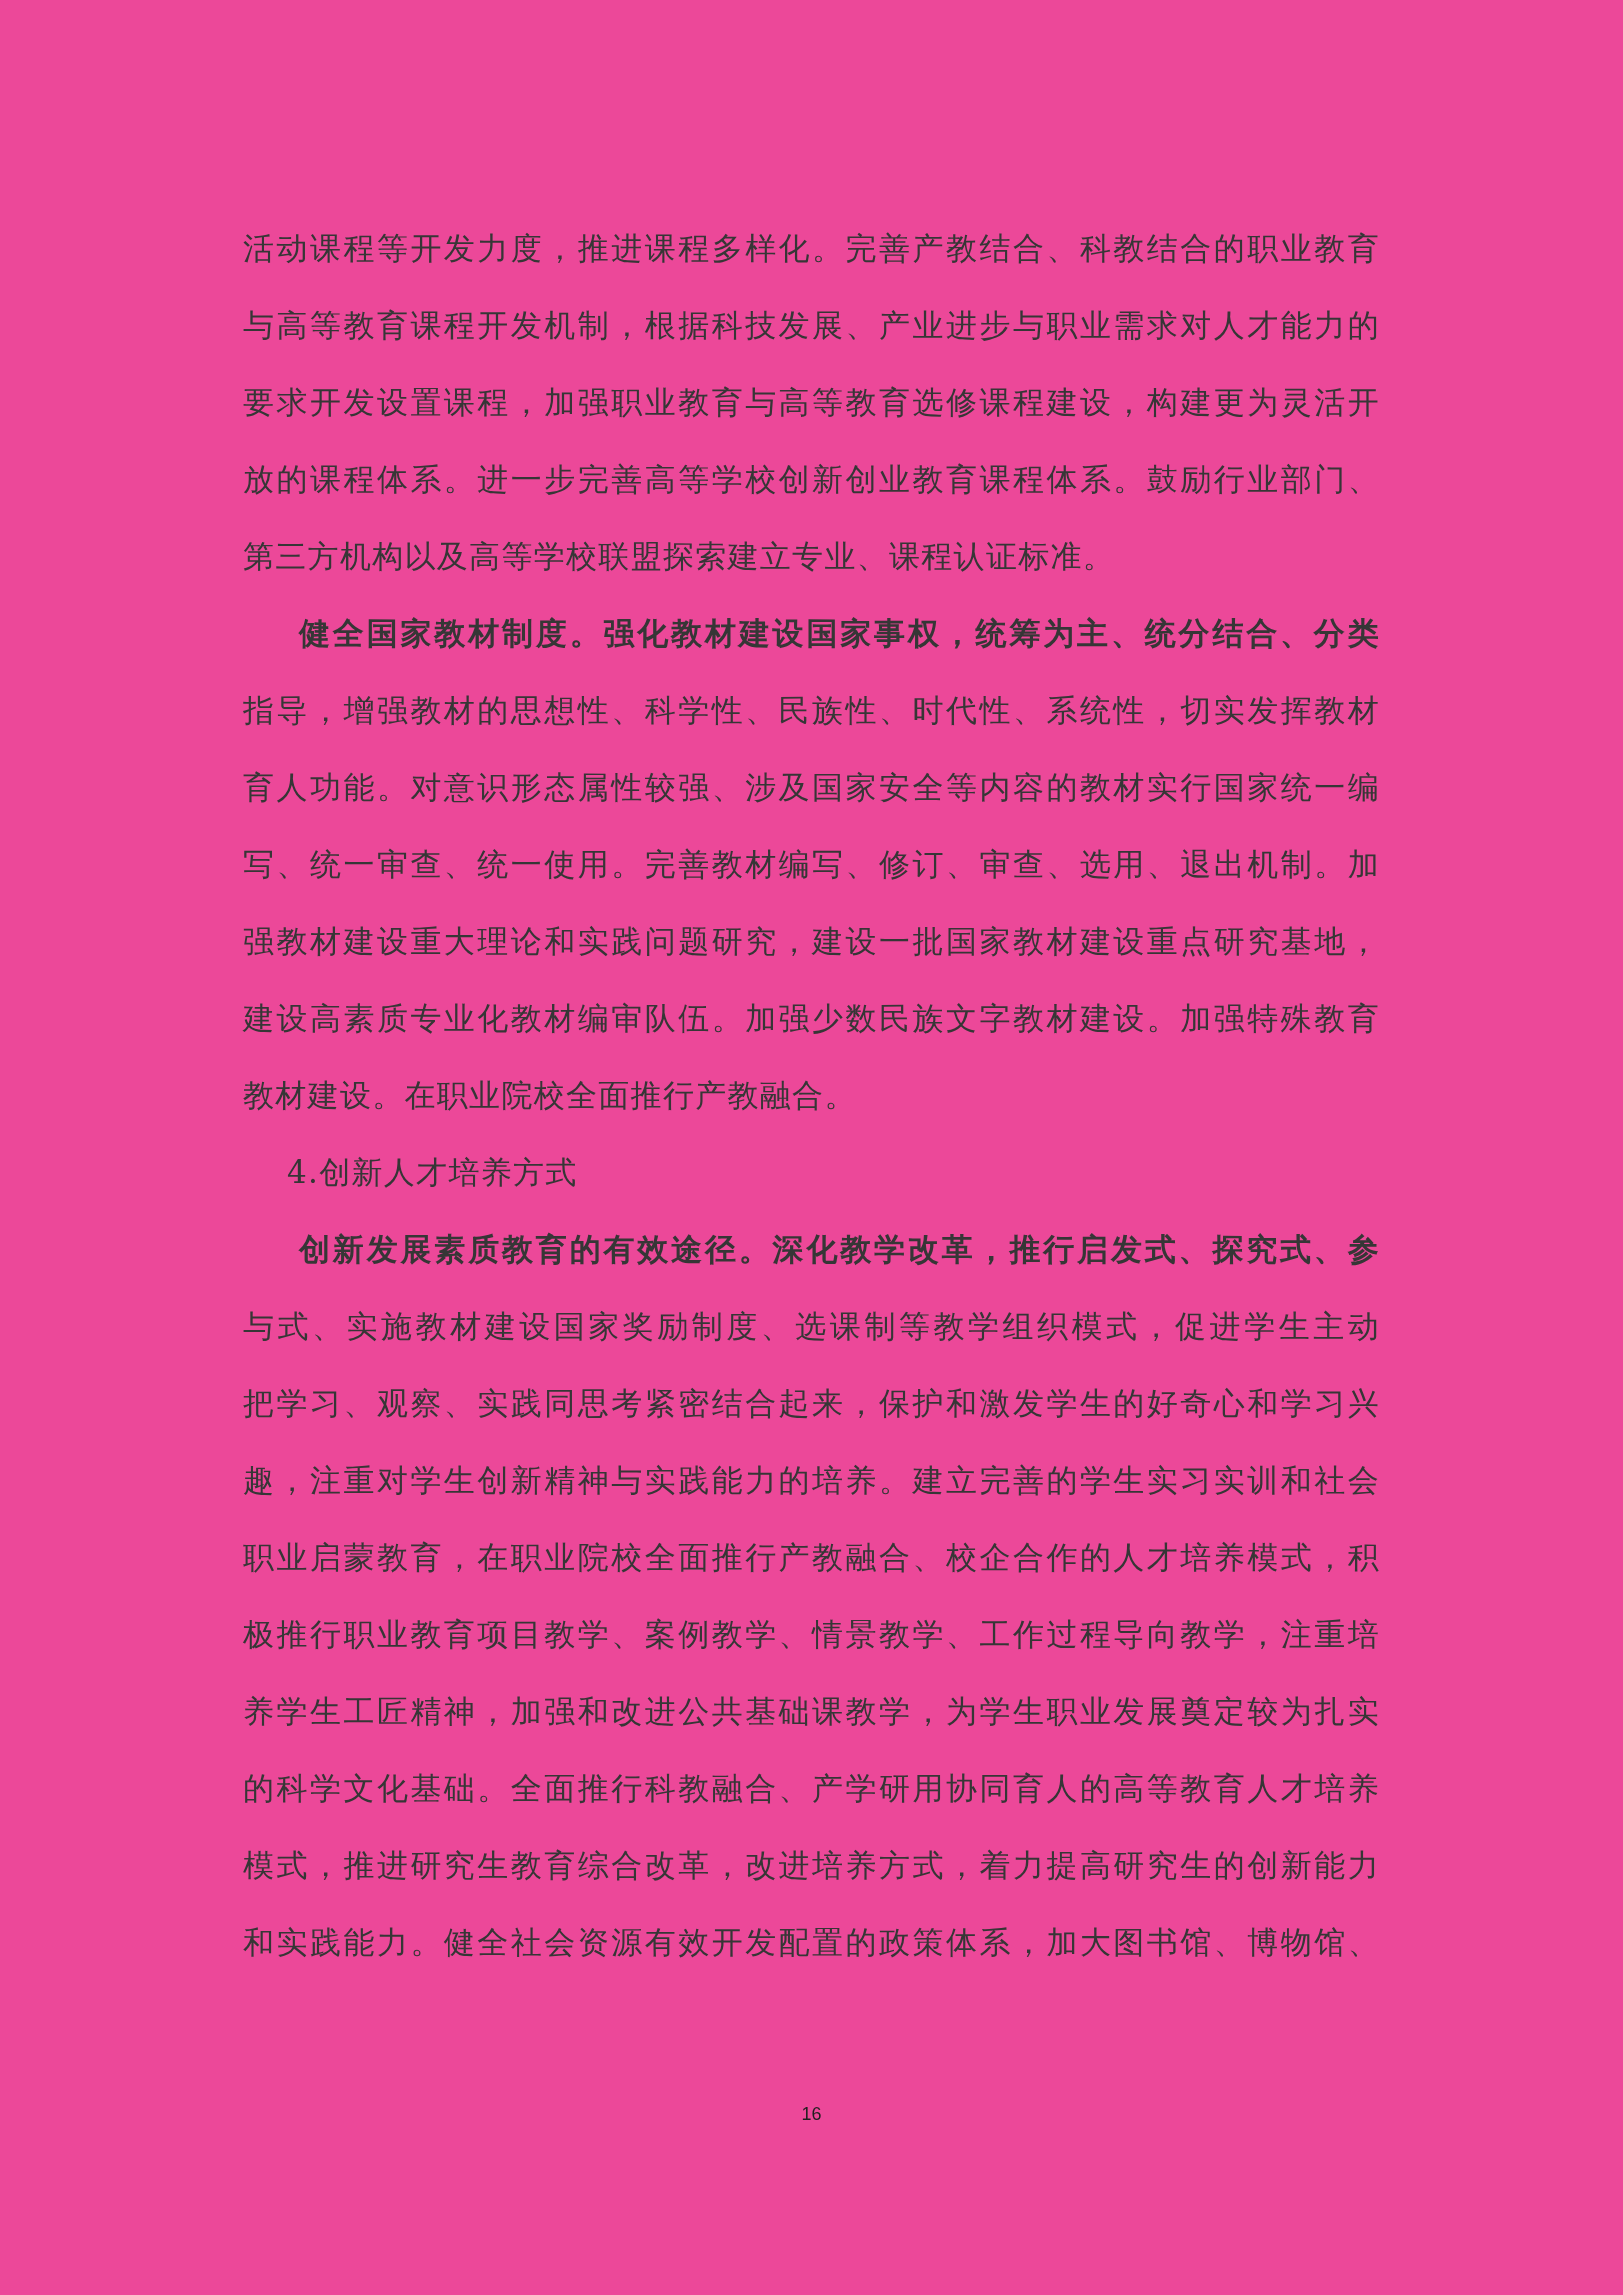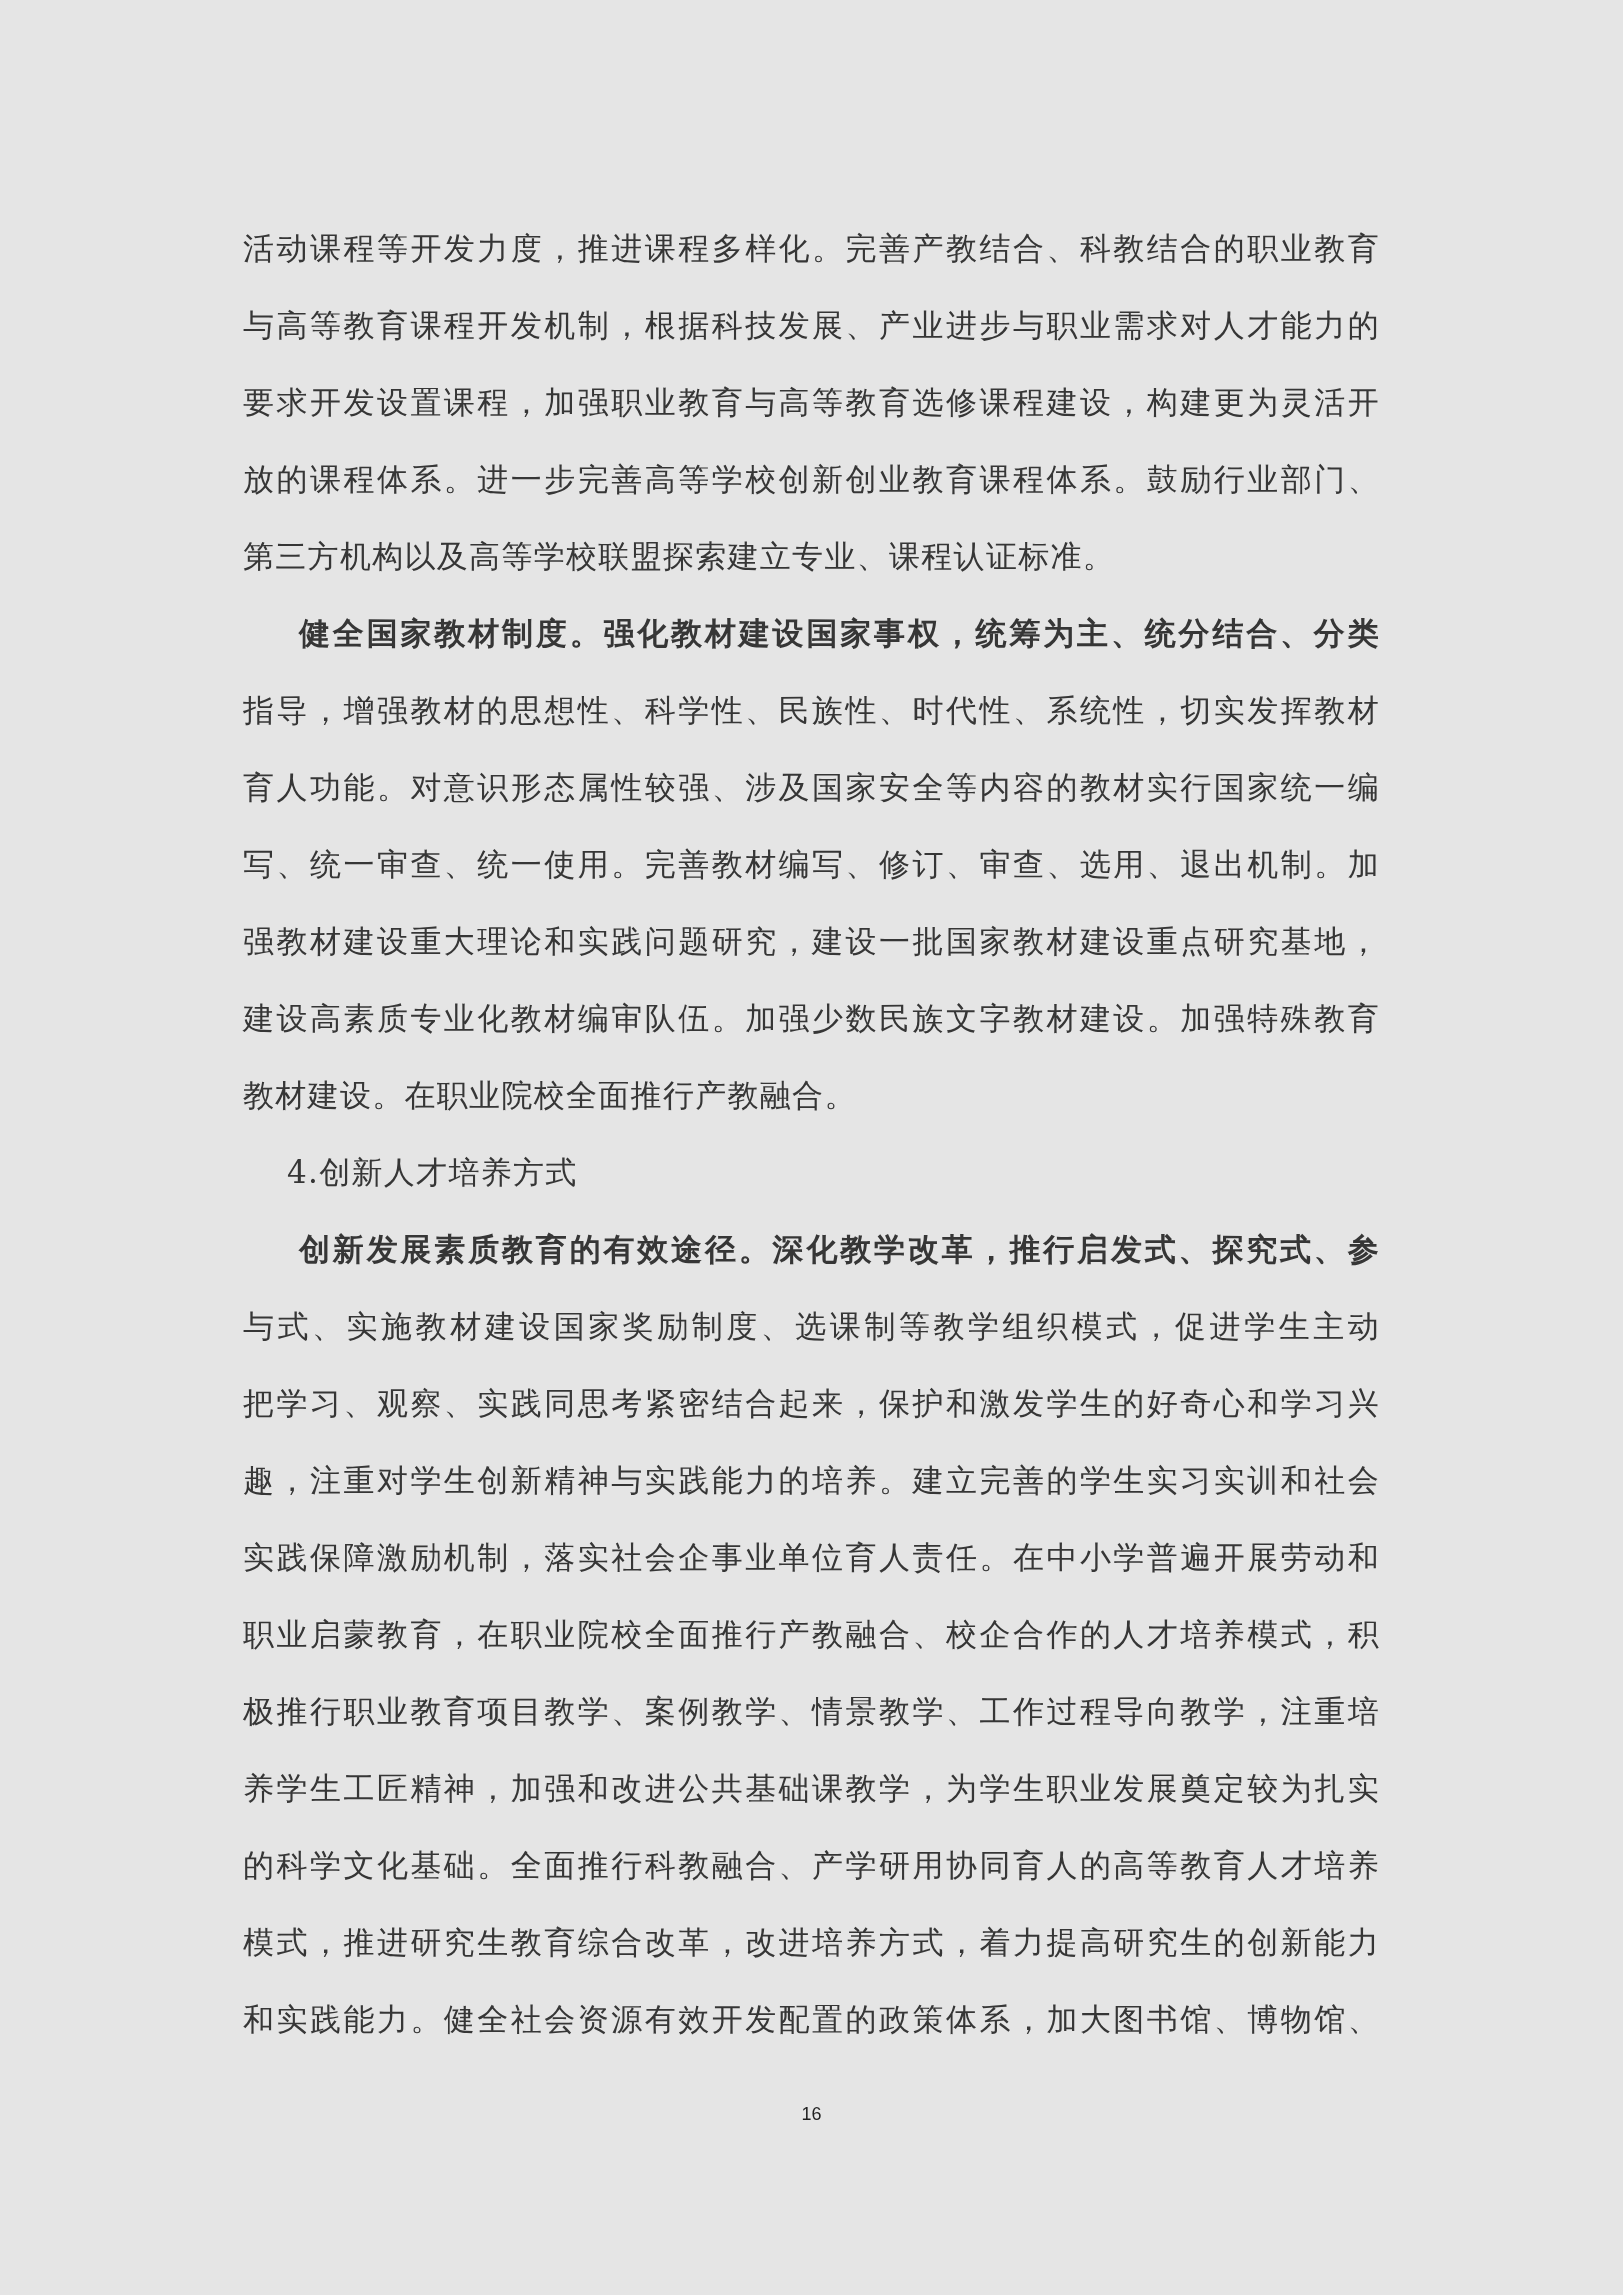--- a/index.html
+++ b/index.html
@@ -4,21 +4,21 @@
 <style>
   html, body {
     margin: 0;
     padding: 0;
     background: #ffffff;
   }
   .page {
     position: relative;
     width: 1623px;
     height: 2295px;
-    background: #e5e5e5;
+    background: #ec4899;
     overflow: hidden;
     font-family: "DejaVu Serif", serif;
   }
   .text-block {
     position: absolute;
     left: 243px;
     top: 210px;
     width: 1137px;
     color: #363636;
   }
@@ -66,21 +66,20 @@
       <div class="line full">育人功能。对意识形态属性较强、涉及国家安全等内容的教材实行国家统一编</div>
       <div class="line full">写、统一审查、统一使用。完善教材编写、修订、审查、选用、退出机制。加</div>
       <div class="line full">强教材建设重大理论和实践问题研究，建设一批国家教材建设重点研究基地，</div>
       <div class="line full">建设高素质专业化教材编审队伍。加强少数民族文字教材建设。加强特殊教育</div>
       <div class="line end">教材建设。在职业院校全面推行产教融合。</div>
       <div class="line end ind-h">4.创新人才培养方式</div>
       <div class="line full ind-b">创新发展素质教育的有效途径。深化教学改革，推行启发式、探究式、参</div>
       <div class="line full">与式、实施教材建设国家奖励制度、选课制等教学组织模式，促进学生主动</div>
       <div class="line full">把学习、观察、实践同思考紧密结合起来，保护和激发学生的好奇心和学习兴</div>
       <div class="line full">趣，注重对学生创新精神与实践能力的培养。建立完善的学生实习实训和社会</div>
-      <div class="line full">实践保障激励机制，落实社会企事业单位育人责任。在中小学普遍开展劳动和</div>
       <div class="line full">职业启蒙教育，在职业院校全面推行产教融合、校企合作的人才培养模式，积</div>
       <div class="line full">极推行职业教育项目教学、案例教学、情景教学、工作过程导向教学，注重培</div>
       <div class="line full">养学生工匠精神，加强和改进公共基础课教学，为学生职业发展奠定较为扎实</div>
       <div class="line full">的科学文化基础。全面推行科教融合、产学研用协同育人的高等教育人才培养</div>
       <div class="line full">模式，推进研究生教育综合改革，改进培养方式，着力提高研究生的创新能力</div>
       <div class="line full">和实践能力。健全社会资源有效开发配置的政策体系，加大图书馆、博物馆、</div>
     </div>
   <div class="footer">16</div>
 </div>
 

